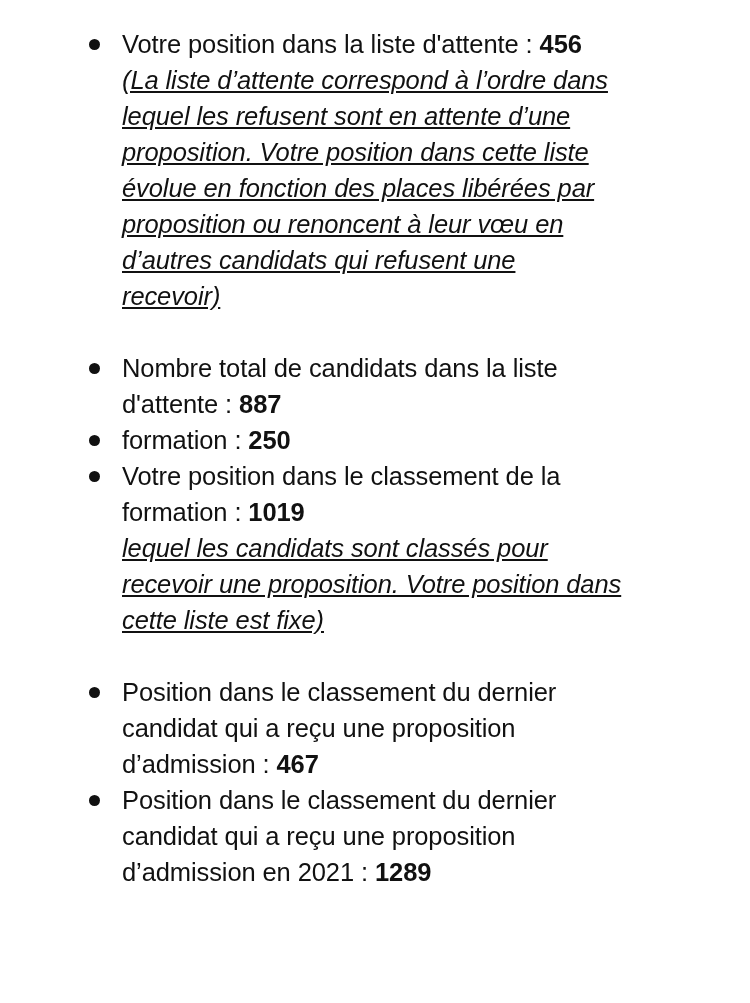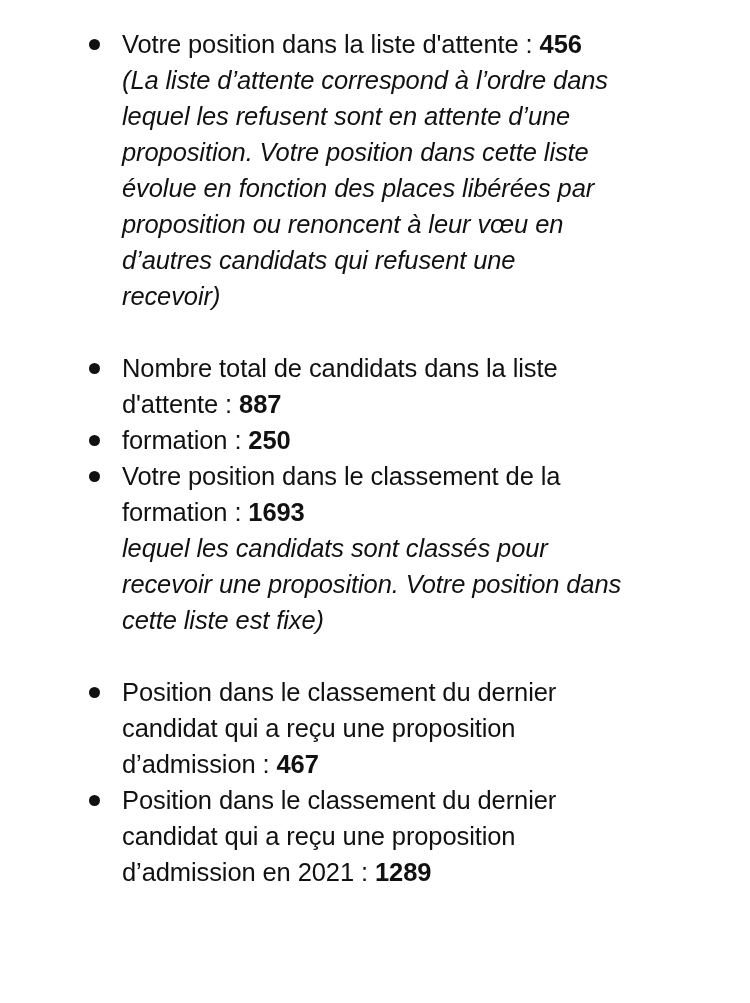--- a/index.html
+++ b/index.html
@@ -12,21 +12,21 @@
   .item { position: relative; padding-left: 122px; }
   .item.gap-after { margin-bottom: 36px; }
   .bullet {
     position: absolute; left: 89px; top: 13px;
     width: 11px; height: 11px; border-radius: 50%; background: #111;
   }
   .line {
     display: block; font-size: 25.5px; line-height: 36px; white-space: nowrap;
     letter-spacing: -0.1px;
   }
-  .line.it { font-style: italic; }
+  .line.it { font-style: italic; text-decoration: underline; }
   .val { font-weight: bold; }
 </style>
 </head>
 <body>
 
 <div class="list">
 
   <div class="item gap-after">
     <span class="bullet"></span>
     <span class="line"><span>Votre position dans la liste d'attente : </span><span class="val">456</span></span>
@@ -46,21 +46,21 @@
   </div>
 
   <div class="item">
     <span class="bullet"></span>
     <span class="line"><span>formation : </span><span class="val">250</span></span>
   </div>
 
   <div class="item gap-after">
     <span class="bullet"></span>
     <span class="line">Votre position dans le classement de la</span>
-    <span class="line"><span>formation : </span><span class="val">1693</span></span>
+    <span class="line"><span>formation : </span><span class="val">1019</span></span>
     <span class="line it">lequel les candidats sont classés pour</span>
     <span class="line it">recevoir une proposition. Votre position dans</span>
     <span class="line it">cette liste est fixe)</span>
   </div>
 
   <div class="item">
     <span class="bullet"></span>
     <span class="line">Position dans le classement du dernier</span>
     <span class="line">candidat qui a reçu une proposition</span>
     <span class="line"><span>d’admission : </span><span class="val">467</span></span>

